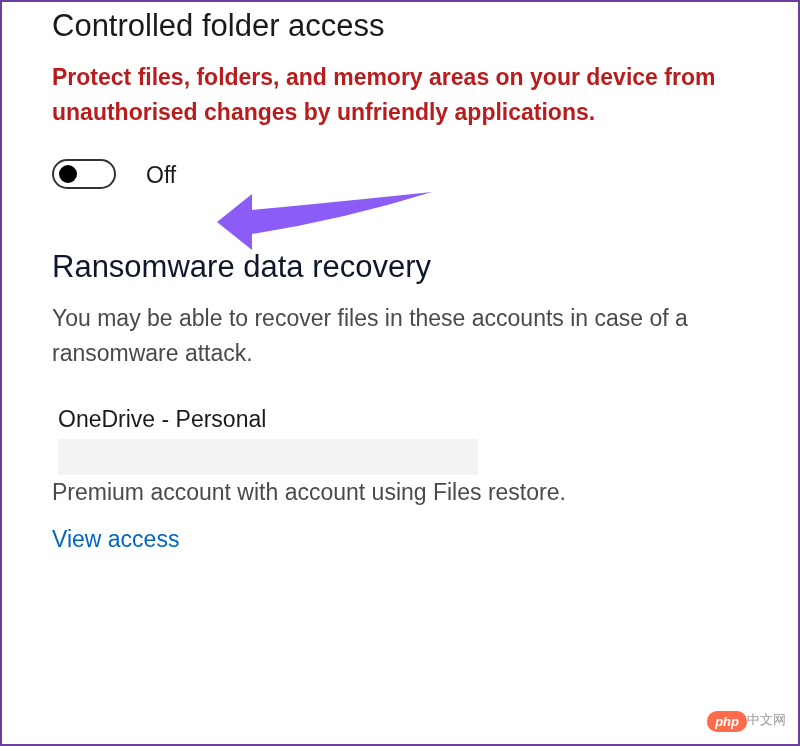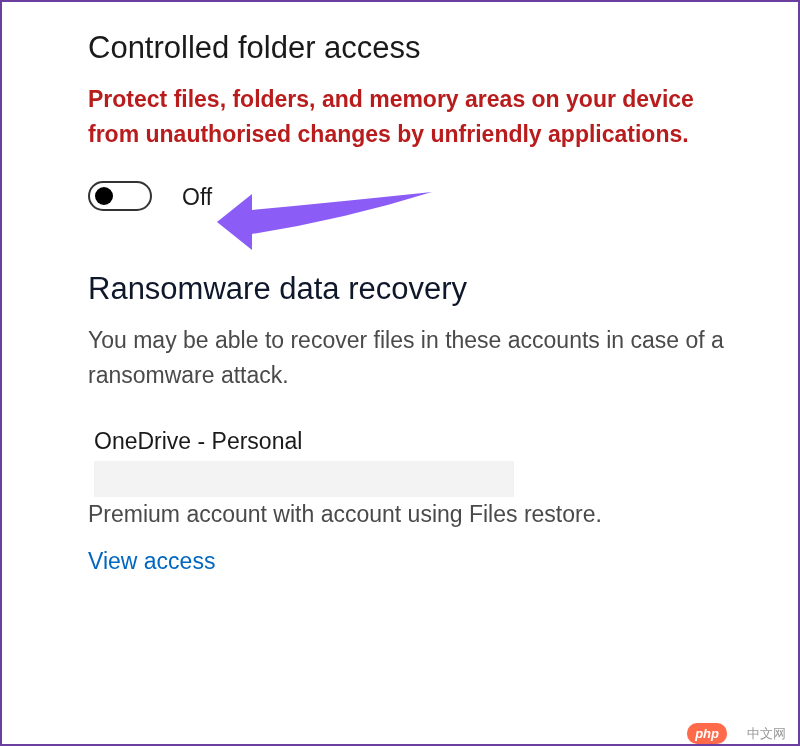--- a/index.html
+++ b/index.html
@@ -9,22 +9,21 @@
     }
     body {
       font-family: 'Segoe UI', Tahoma, Geneva, Verdana, sans-serif;
       background: #ffffff;
       width: 800px;
       height: 746px;
       position: relative;
       border: 2px solid #6b3fa0;
     }
     .content {
-      padding: 24px 50px;
-      margin-left: 36px;
+      padding: 2px 50px;
     }
     .section-title {
       font-size: 31px;
       font-weight: 400;
       color: #1a1a1a;
       margin-bottom: 16px;
       margin-top: 4px;
     }
     .section-description {
       font-size: 23px;
@@ -100,25 +99,25 @@
       cursor: pointer;
     }
     .arrow-annotation {
       position: absolute;
       top: 180px;
       left: 205px;
       pointer-events: none;
     }
     .watermark {
       position: absolute;
-      bottom: 0;
+      bottom: 12px;
       right: 12px;
       display: flex;
-      align-items: center;
-      gap: 20px;
+      align-items: flex-start;
+      gap: 0;
     }
     .watermark-badge {
       background: #ff6b4a;
       color: #fff;
       font-size: 13px;
       font-weight: bold;
       padding: 3px 8px;
       border-radius: 10px;
       font-style: italic;
     }

